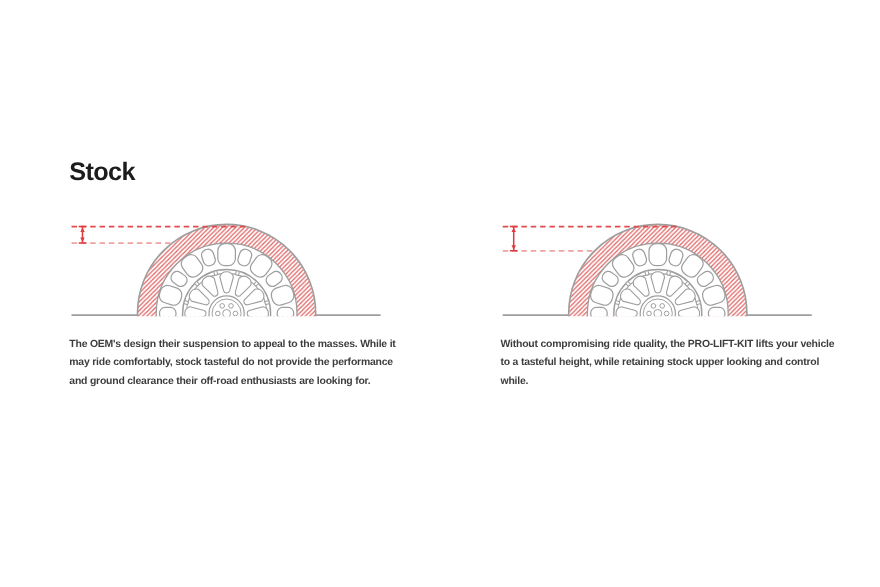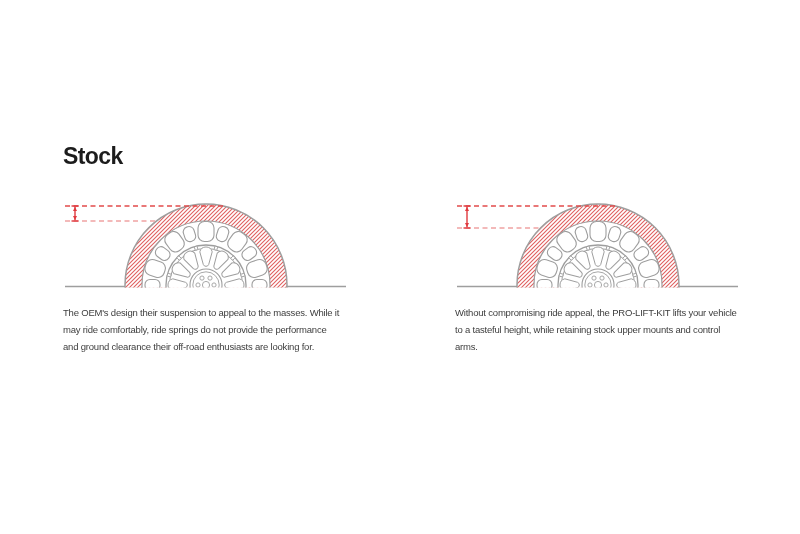--- a/index.html
+++ b/index.html
@@ -11,21 +11,21 @@
   .col-left{left:63px;}
   .col-right{left:455px;}
   .heading{
     position:absolute;top:145px;left:0;
     font-size:23px;font-weight:700;letter-spacing:-0.6px;line-height:1;
     color:#1c1c1c;white-space:nowrap;
   }
   .diagram{position:absolute;top:185px;left:-3px;width:292px;height:112px;display:block;}
   .para{
     position:absolute;top:304px;left:0;width:300px;
-    font-size:9.5px;letter-spacing:-0.2px;line-height:17px;color:#3d3d3d;
+    font-size:9.5px;letter-spacing:-0.2px;line-height:17px;color:#3d3d3d;font-weight:bold;
   }
   .para .line{white-space:nowrap;}
 </style>
 </head>
 <body>
 
 <div class="canvas">
 
   <div class="col col-left">
     <div class="heading">Stock</div>
@@ -196,21 +196,21 @@
         <g stroke="#e0393e" stroke-width="1.4">
           <line x1="15" y1="21.7" x2="15" y2="35.3"></line>
           <line x1="11.5" y1="21" x2="18.5" y2="21"></line>
           <line x1="11.5" y1="36" x2="18.5" y2="36"></line>
           <polygon points="15,22 13,26 17,26" fill="#e0393e" stroke="none"></polygon>
           <polygon points="15,35 13,31 17,31" fill="#e0393e" stroke="none"></polygon>
         </g>
       </svg>
     <div class="para">
       <div class="line">The OEM's design their suspension to appeal to the masses. While it</div>
-      <div class="line">may ride comfortably, ride springs do not provide the performance</div>
+      <div class="line">may ride comfortably, stock tasteful do not provide the performance</div>
       <div class="line">and ground clearance their off-road enthusiasts are looking for.</div>
     </div>
   </div>
 
   <div class="col col-right">
     <svg class="diagram" viewBox="0 0 292 112">
         <defs>
           <pattern id="hatch1" width="4" height="4" patternUnits="userSpaceOnUse">
             <path d="M-1,1 l2,-2 M0,4 l4,-4 M3,5 l2,-2" stroke="#e06060" stroke-width="1.1" fill="none"></path>
           </pattern>
@@ -375,19 +375,19 @@
         <line x1="5" y1="43" x2="87.45002172024736" y2="43" stroke="#f0a3a3" stroke-width="1.5" stroke-dasharray="5 3.5"></line>
         <g stroke="#e0393e" stroke-width="1.4">
           <line x1="15" y1="21.7" x2="15" y2="42.3"></line>
           <line x1="11.5" y1="21" x2="18.5" y2="21"></line>
           <line x1="11.5" y1="43" x2="18.5" y2="43"></line>
           <polygon points="15,22 13,26 17,26" fill="#e0393e" stroke="none"></polygon>
           <polygon points="15,42 13,38 17,38" fill="#e0393e" stroke="none"></polygon>
         </g>
       </svg>
     <div class="para">
-      <div class="line">Without compromising ride appeal, the PRO-LIFT-KIT lifts your vehicle</div>
-      <div class="line">to a tasteful height, while retaining stock upper mounts and control</div>
-      <div class="line">arms.</div>
+      <div class="line">Without compromising ride quality, the PRO-LIFT-KIT lifts your vehicle</div>
+      <div class="line">to a tasteful height, while retaining stock upper looking and control</div>
+      <div class="line">while.</div>
     </div>
   </div>
 
 </div>
 
 </body></html>

